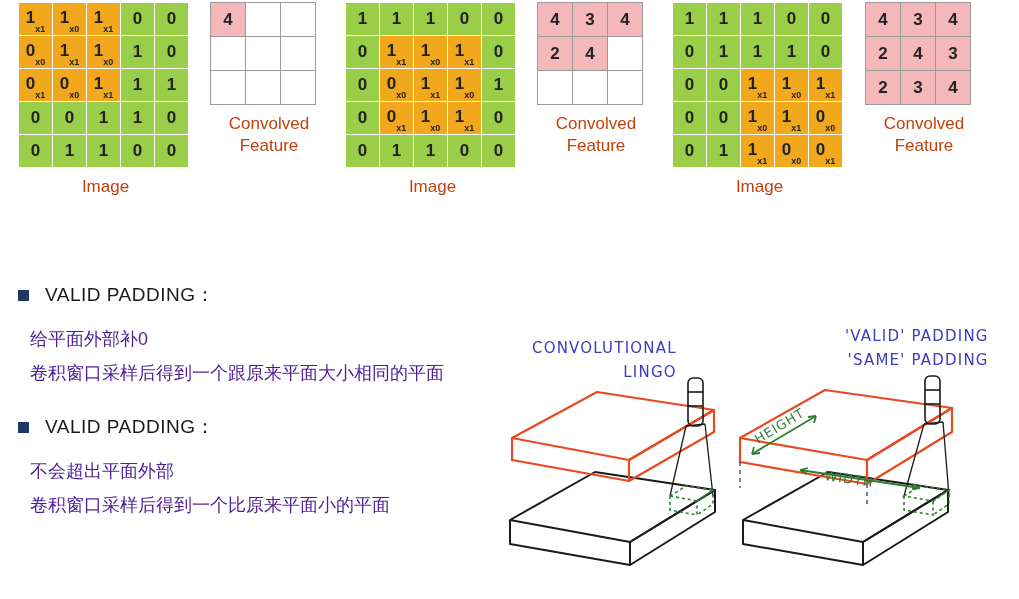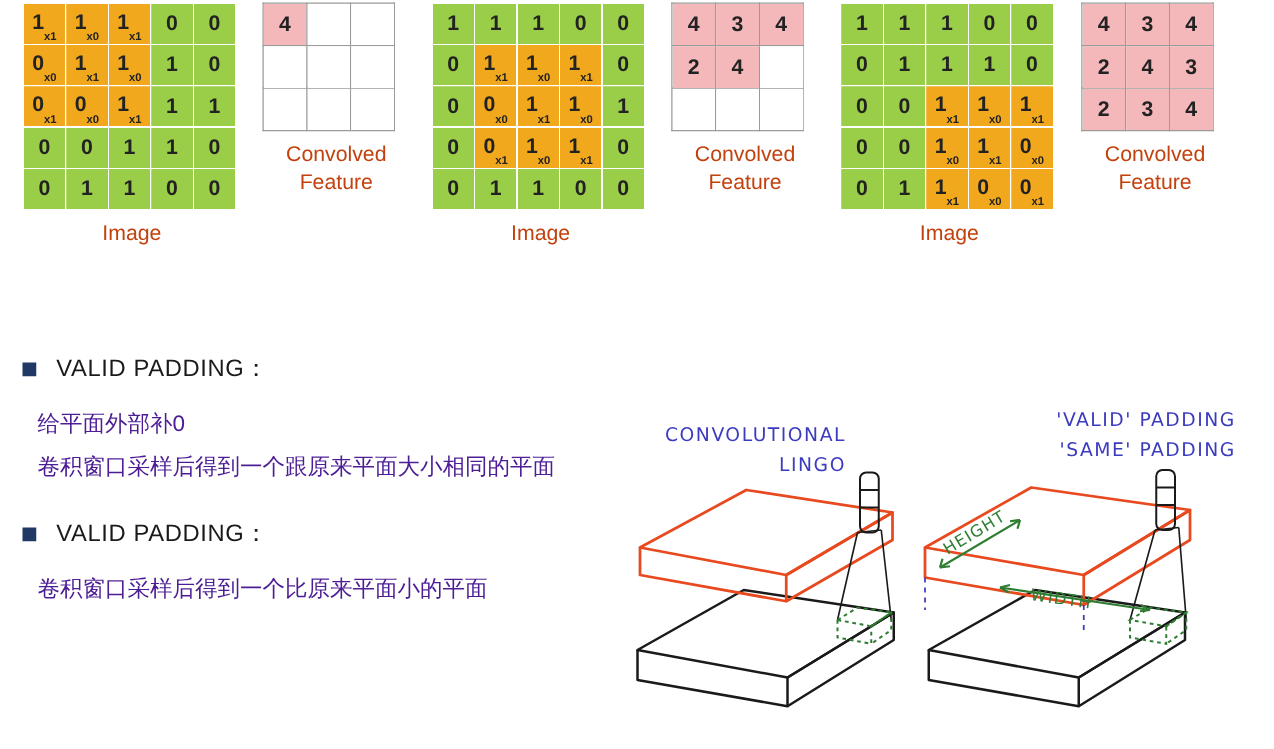--- a/index.html
+++ b/index.html
@@ -357,20 +357,21 @@
   </div>
   <div class="cn-line">给平面外部补0</div>
   <div class="cn-line">卷积窗口采样后得到一个跟原来平面大小相同的平面</div>
 
   <div class="gap-block"></div>
 
   <div class="bullet-row">
     <span class="bullet-sq"></span>
     <span class="bullet-label">VALID PADDING：</span>
   </div>
+  <div class="cn-line">不会超出平面外部</div>
   <div class="cn-line">卷积窗口采样后得到一个比原来平面小的平面</div>
 
 </div>
 
 <div id="sketch">
 
   <div class="hand-label" id="lingo-label">
     <div>CONVOLUTIONAL</div>
     <div style="margin-left:24px">LINGO</div>
   </div>

